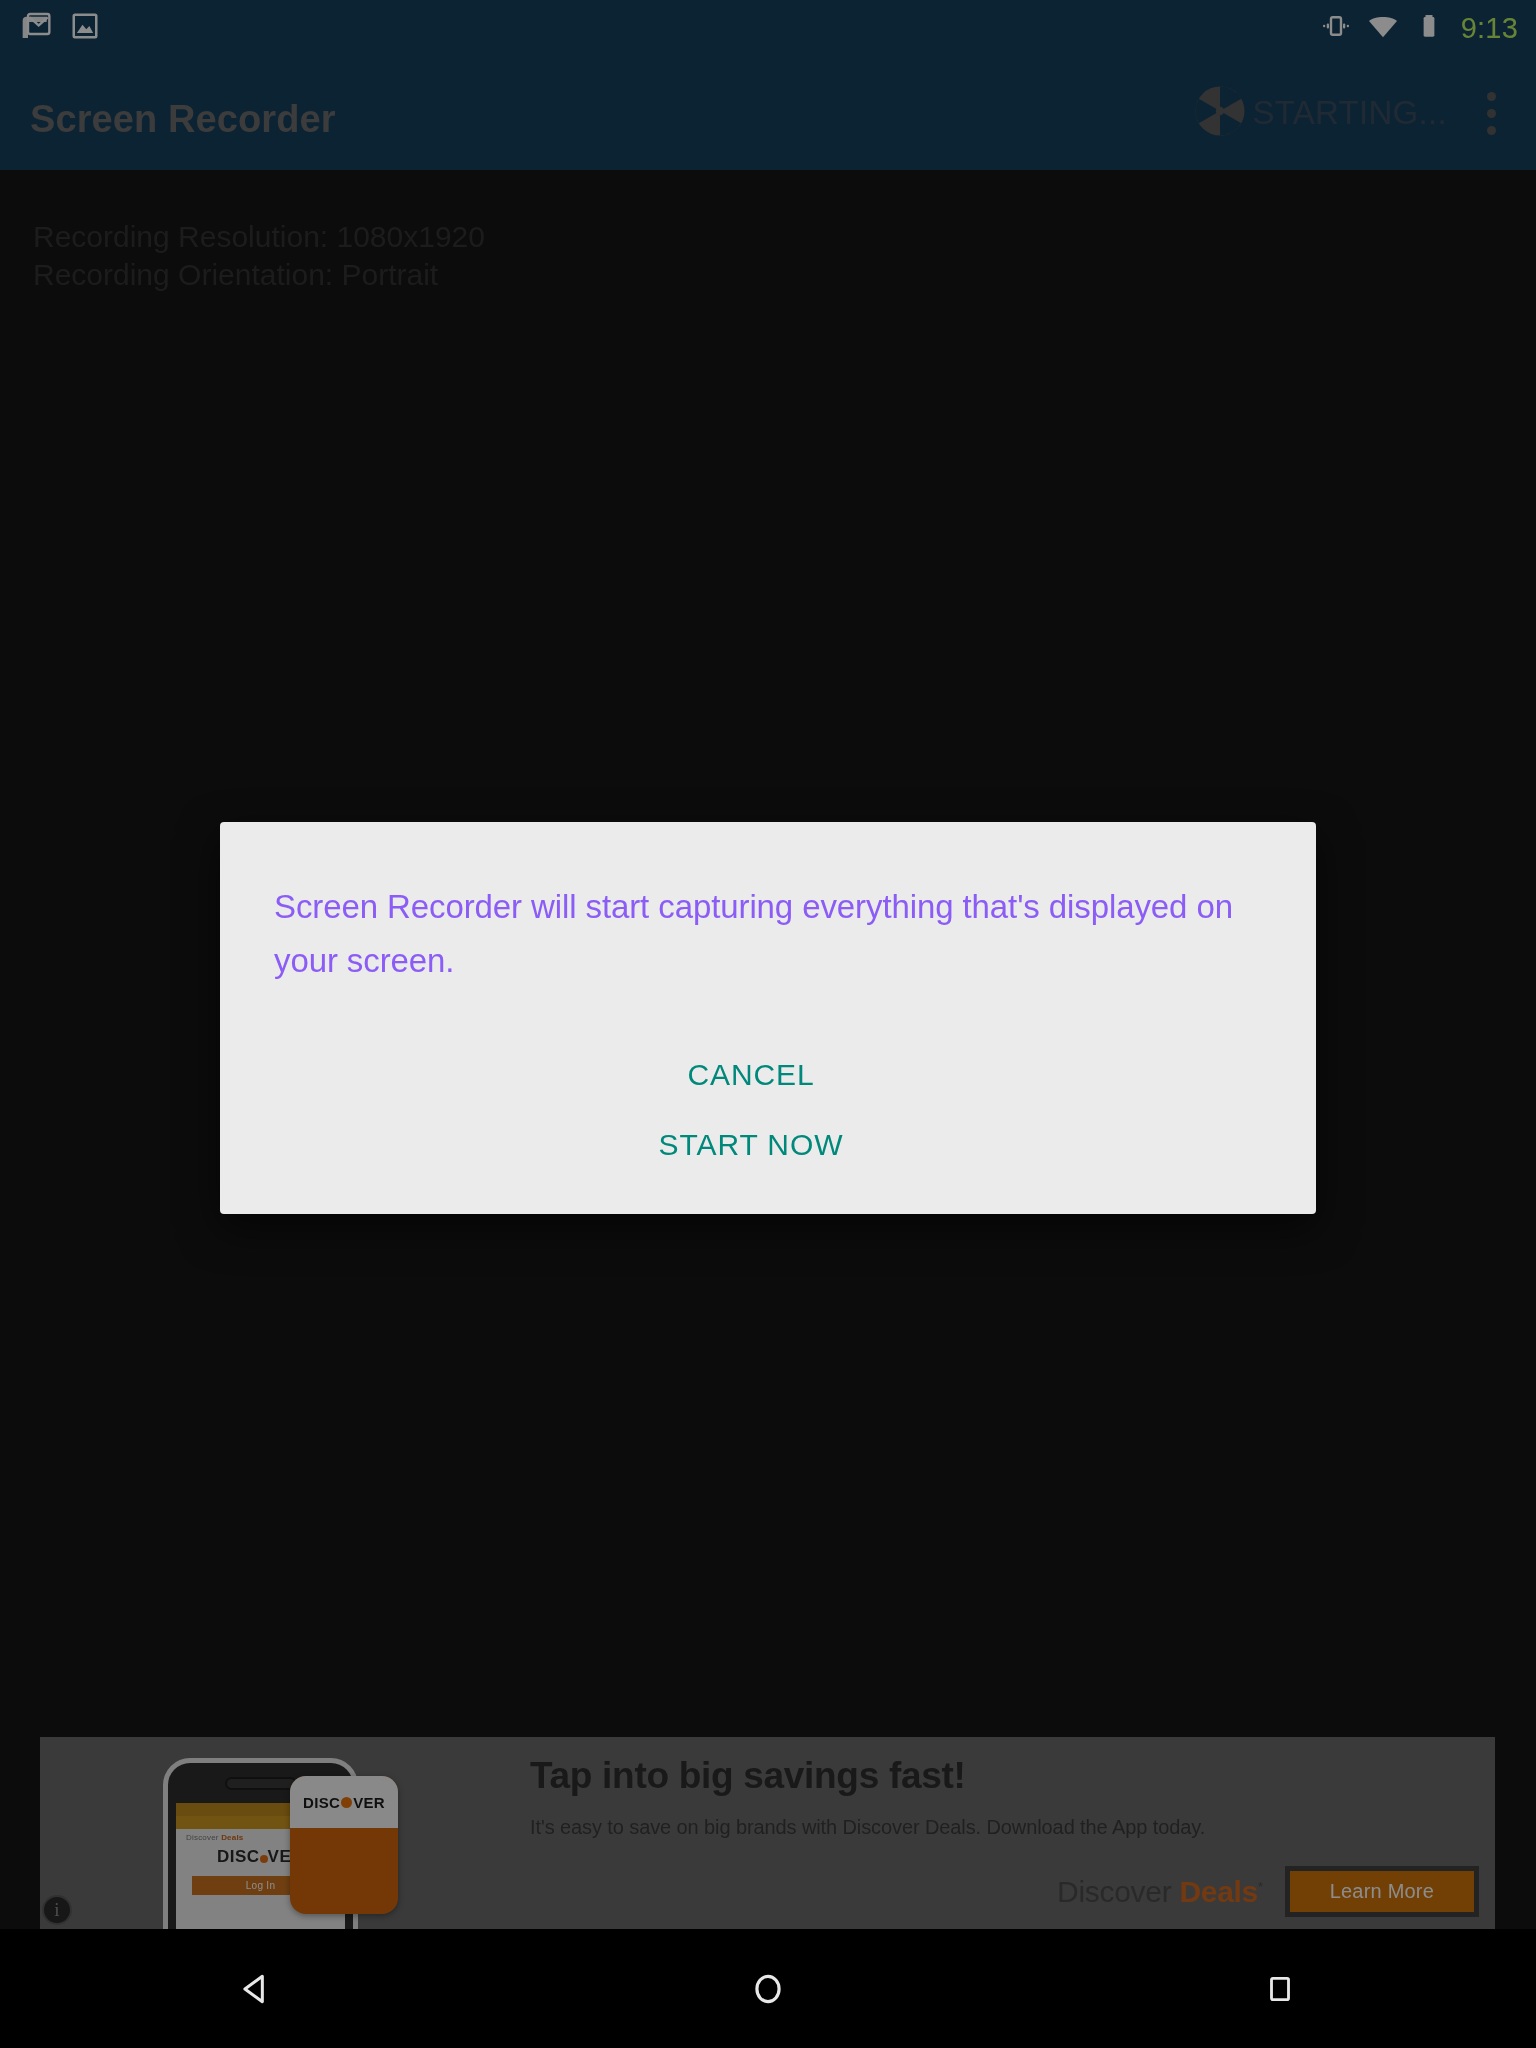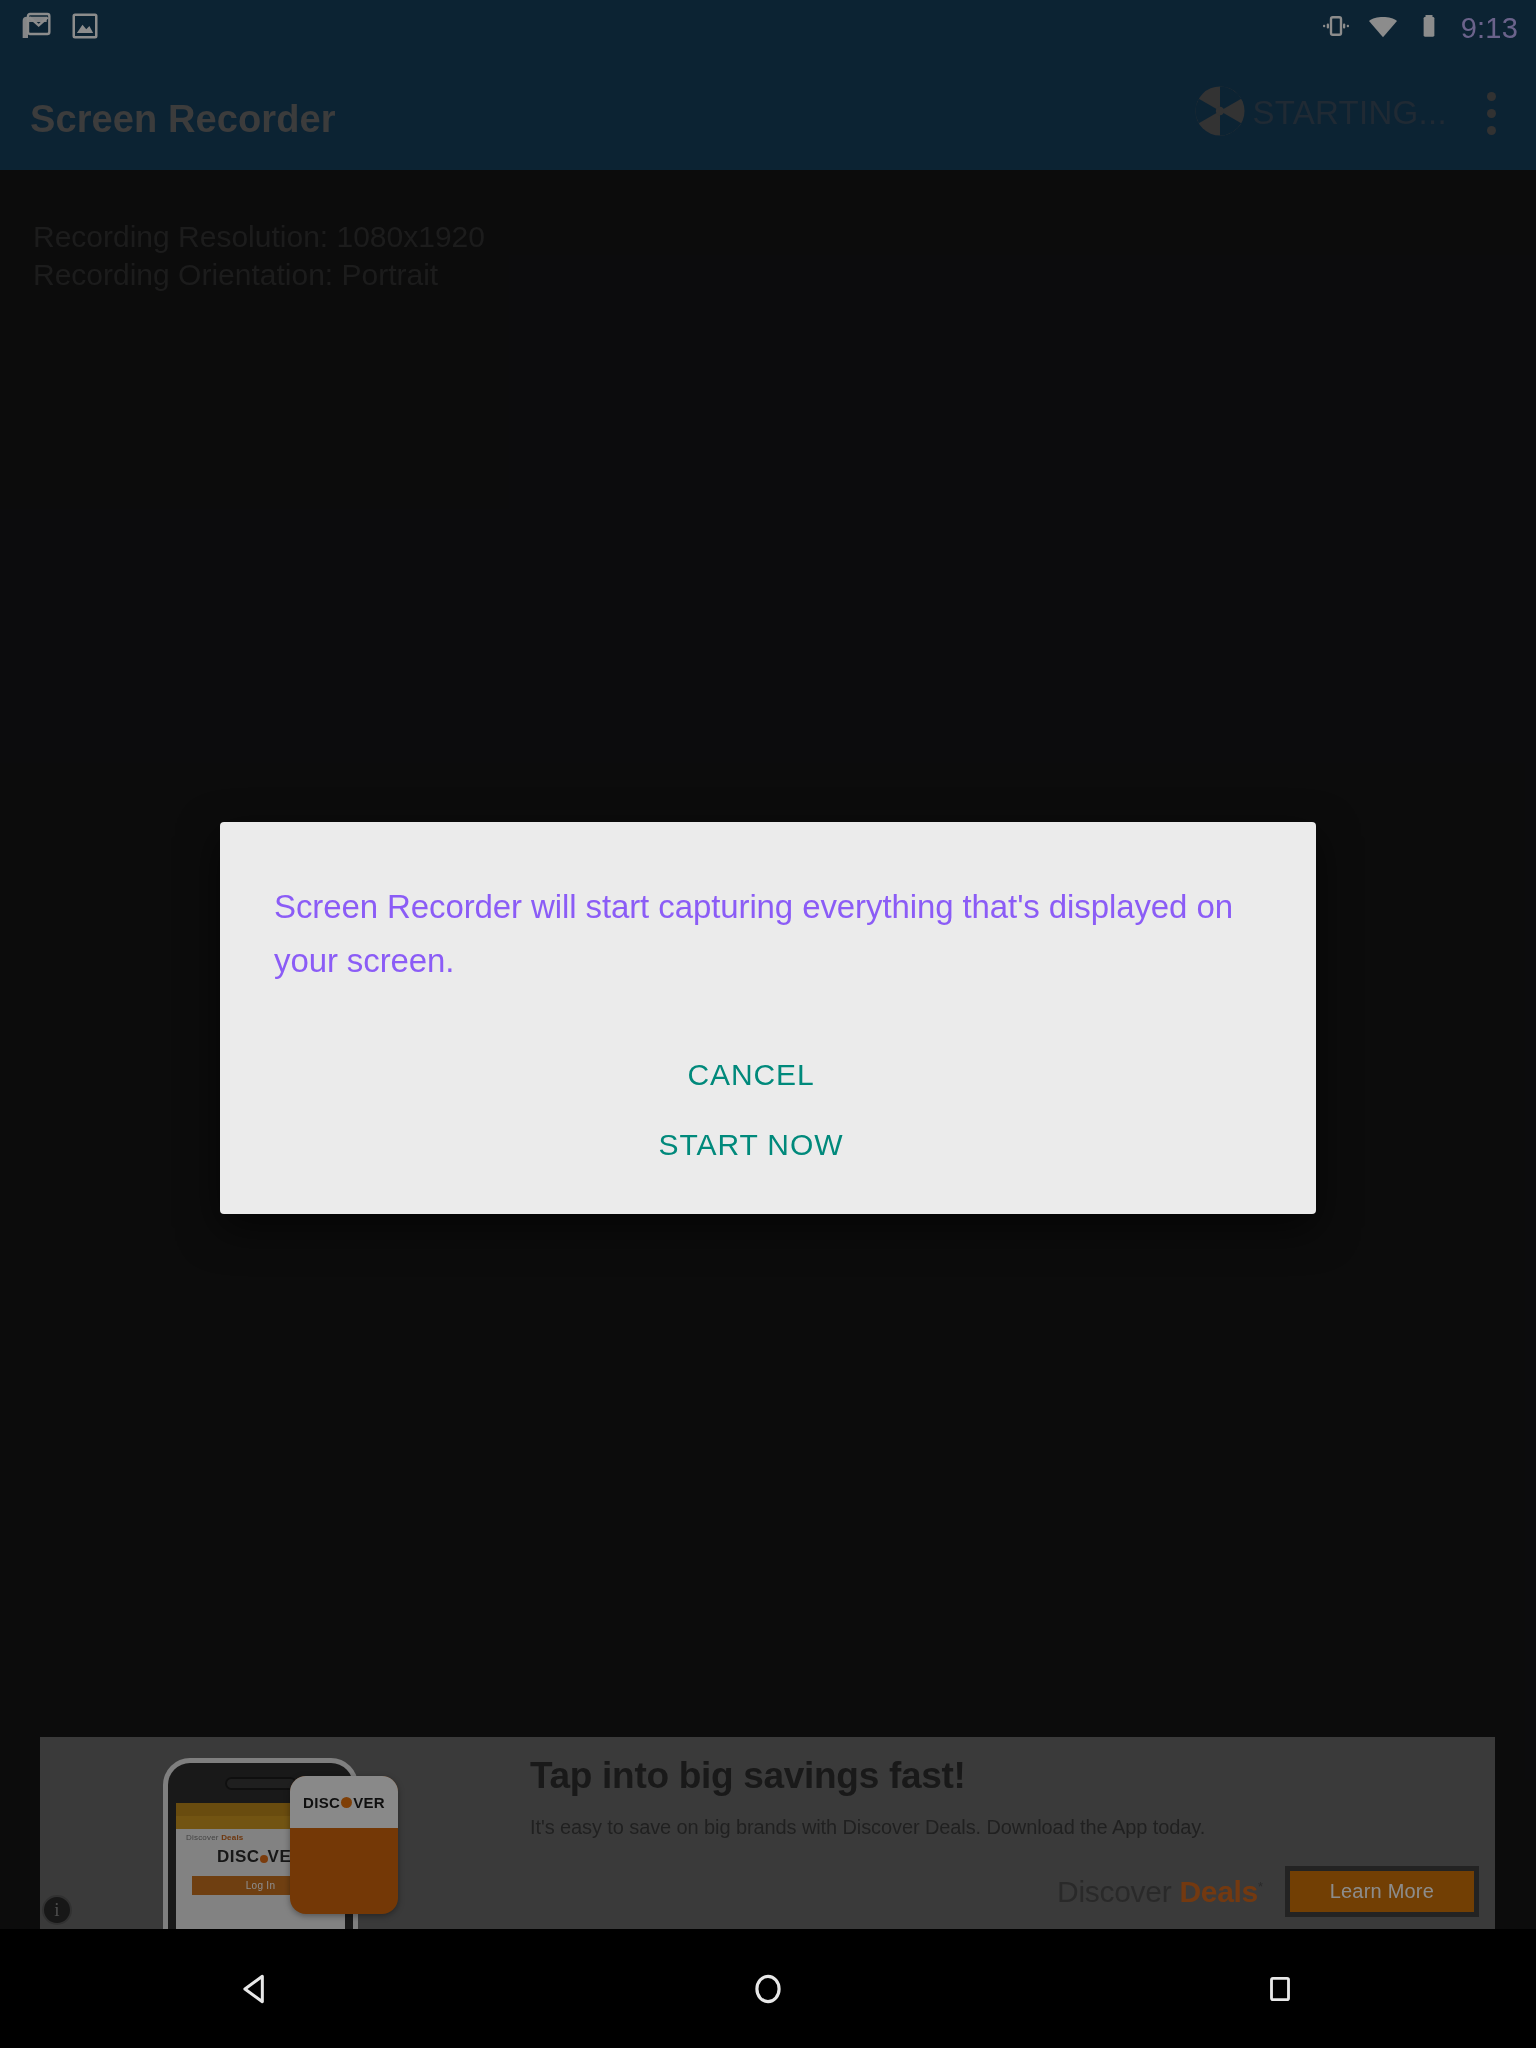--- a/index.html
+++ b/index.html
@@ -30,21 +30,21 @@
     display: flex;
     align-items: center;
     justify-content: space-between;
     padding: 0 18px 0 20px;
     z-index: 5;
   }
   .status-left { display: flex; align-items: center; gap: 18px; }
   .status-right { display: flex; align-items: center; gap: 16px; }
   .sb-icon { display: block; }
   .clock {
-    color: #c4b5fd;
+    color: #bef264;
     font-size: 29px;
     font-weight: 400;
     letter-spacing: 0.2px;
     margin-left: 2px;
   }
 
   
   .app-bar {
     position: absolute;
     top: 56px; left: 0;

